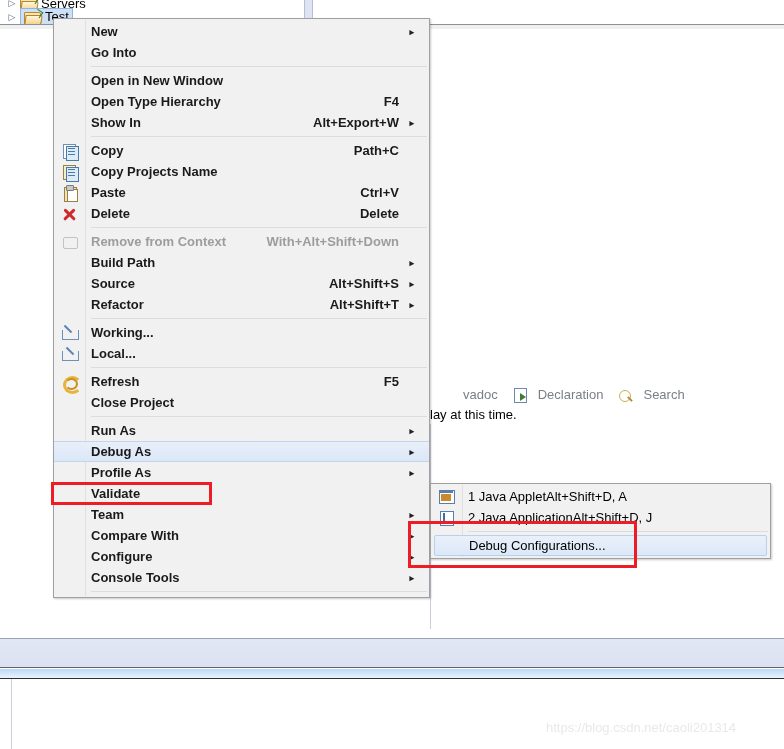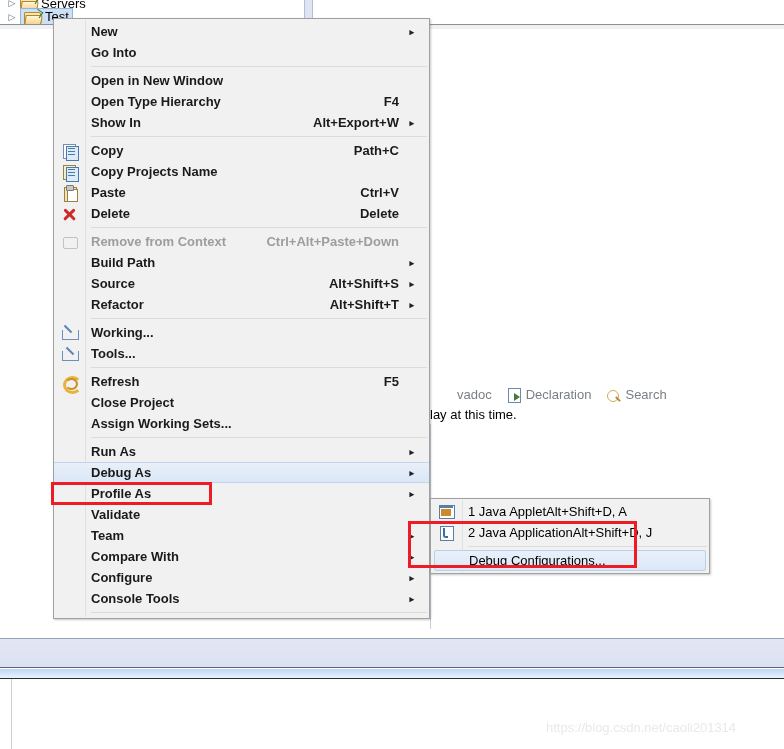--- a/index.html
+++ b/index.html
@@ -22,21 +22,21 @@
   .folder-ico .back{position:absolute;left:0;top:2px;width:15px;height:11px;background:linear-gradient(#fde9b4,#f4c967);border:1px solid #b38b36;border-radius:1px 2px 1px 1px;}
   .folder-ico .front{position:absolute;left:1px;top:5px;width:15px;height:8px;background:linear-gradient(#fff6dd,#f6d489);border:1px solid #b08430;border-radius:0 2px 2px 1px;transform:skewX(-8deg);}
   .folder-ico .tick{position:absolute;right:-1px;top:0px;width:6px;height:6px;border:1.5px solid #2e7d32;border-left:none;border-bottom:none;transform:rotate(35deg);}
   .sel-label{background:#cfe0f4;border:1px solid #8fb6dd;padding:0 3px;line-height:16px;}
   .divider-v{position:absolute;width:7px;background:#dfe4f3;border-left:1px solid #b6bed4;border-right:1px solid #b6bed4;}
   .hline{position:absolute;background:#9aa0a6;height:1px;}
 
   
   .ed-panel{position:absolute;background:#ffffff;}
   .tabstrip{position:absolute;display:flex;align-items:flex-end;height:26px;white-space:nowrap;}
-  .tab{display:flex;align-items:center;height:24px;padding:0 7px;font-size:13px;color:#7a7f85;gap:5px;}
+  .tab{display:flex;align-items:center;height:24px;padding:0 7px;font-size:13px;color:#7a7f85;gap:11px;}
   .tab.active{background:#f3f6fb;border:1px solid #c2ccda;border-bottom:none;border-radius:4px 4px 0 0;color:#111;font-weight:bold;}
   .tab .tico{width:15px;height:14px;position:relative;flex:0 0 auto;}
   .tab .closex{font-size:11px;color:#4a4a4a;margin-left:3px;}
   .console-line{position:absolute;font-size:13px;color:#000;white-space:nowrap;}
 
   
   .band{position:absolute;left:0;width:784px;}
   .band .fill{position:absolute;left:0;right:0;top:0;bottom:0;background:linear-gradient(#e3e7f4,#dbe1f2);}
   .band .topline{position:absolute;left:0;right:0;top:0;height:1px;background:#9aa3b5;}
   .band .botline{position:absolute;left:0;right:0;bottom:0;height:1px;background:#5d6470;}
@@ -255,21 +255,21 @@
           <span class="accel">Delete</span>
           <span class="arrpad"></span>
         </div>
         <div class="sep"></div>
         <div class="mi disabled">
           <span class="micon">
             <span class="ic-ctx"></span>
           </span>
           <span class="lbl">Remove from Context</span>
           <span class="spacer"></span>
-          <span class="accel">Ctrl+Alt+Paste+Down</span>
+          <span class="accel">With+Alt+Shift+Down</span>
           <span class="arrpad"></span>
         </div>
         <div class="mi">
           <span class="lbl">Build Path</span>
           <span class="spacer"></span>
           <span class="arr">▸</span>
         </div>
         <div class="mi">
           <span class="lbl">Source</span>
           <span class="spacer"></span>
@@ -290,45 +290,40 @@
           </span>
           <span class="lbl">Working...</span>
           <span class="spacer"></span>
           <span class="arrpad"></span>
         </div>
         <div class="mi">
           <span class="micon">
             <span class="ic-box"></span>
             <span class="ic-arrw" style="transform:rotate(-135deg);left:4px;top:4px;"></span>
           </span>
-          <span class="lbl">Tools...</span>
+          <span class="lbl">Local...</span>
           <span class="spacer"></span>
           <span class="arrpad"></span>
         </div>
         <div class="sep"></div>
         <div class="mi">
           <span class="micon">
             <span class="ic-ref"></span>
             <span class="ic-ref2"></span>
           </span>
           <span class="lbl">Refresh</span>
           <span class="spacer"></span>
           <span class="accel">F5</span>
           <span class="arrpad"></span>
         </div>
         <div class="mi">
           <span class="lbl">Close Project</span>
           <span class="spacer"></span>
           <span class="arrpad"></span>
         </div>
-        <div class="mi">
-          <span class="lbl">Assign Working Sets...</span>
-          <span class="spacer"></span>
-          <span class="arrpad"></span>
-        </div>
         <div class="sep"></div>
         <div class="mi">
           <span class="lbl">Run As</span>
           <span class="spacer"></span>
           <span class="arr">▸</span>
         </div>
         <div class="mi hl">
           <span class="lbl">Debug As</span>
           <span class="spacer"></span>
           <span class="arr">▸</span>
@@ -360,21 +355,21 @@
         </div>
         <div class="mi">
           <span class="lbl">Console Tools</span>
           <span class="spacer"></span>
           <span class="arr">▸</span>
         </div>
         <div class="sep"></div>
       </div>
   </div>
 
-  <div class="submenu" id="submenu" style="left: 430px; top: 498px; width: 280px;">
+  <div class="submenu" id="submenu" style="left: 430px; top: 483px; width: 341px;">
     <div class="gutter"></div>
     <div id="sub-items" style="position:relative;padding:2px 0;">
         <div class="smi">
           <span class="micon">
             <span class="ic-japp"></span>
             <span class="ic-japp-b"></span>
             <span class="ic-japp-c"></span>
           </span>
           <span class="lbl">1 Java Applet</span>
           <span class="spacer"></span>

